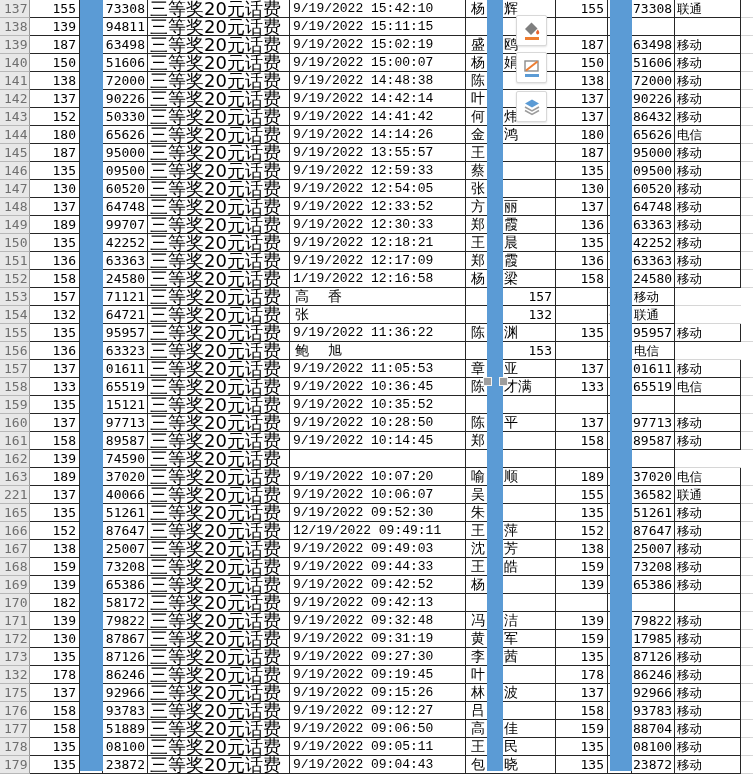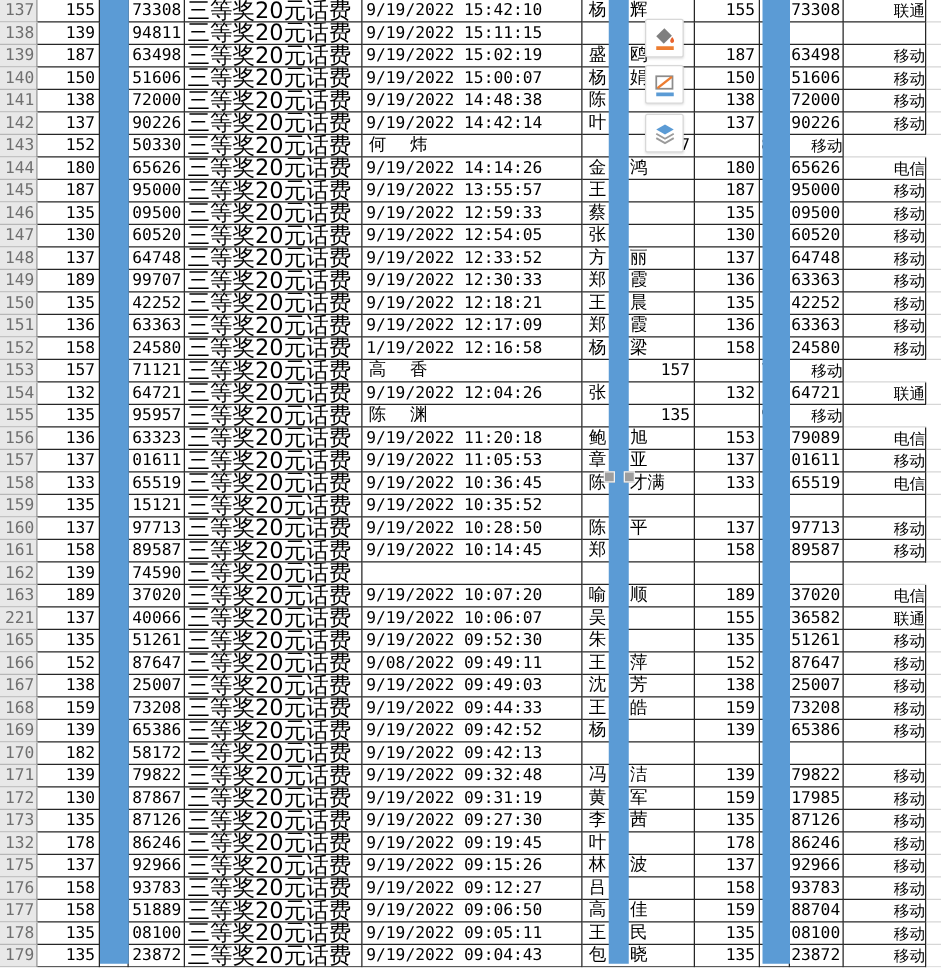--- a/index.html
+++ b/index.html
@@ -9,25 +9,25 @@
        height:18px;}
   .cell{box-sizing:border-box;height:18px;line-height:17px;overflow:hidden;white-space:nowrap;
         border-right:1px solid #262626;border-bottom:1px solid #262626;}
   .num{font-family:"DejaVu Sans Mono","Liberation Mono",monospace;font-size:13px;}
   .c-hdr{background:#e8e8e8;color:#6f6f6f;text-align:left;padding-left:4px;font-size:13px;
          border-right:1px solid #9a9a9a;border-bottom:1px solid #b7b7b7;}
   .c-prefix,.c-rprefix{text-align:right;padding-right:3px;}
   .c-suffix{text-align:right;padding-right:2px;}
   .c-rsuffix{text-align:left;padding-left:1px;}
   .c-prize{font-size:18px;padding-left:2px;}
-  .c-date{padding-left:3px;}
+  .c-date{padding-left:3px;font-family:Liberation Mono, monospace;}
   .c-name{position:relative;font-size:14px;}
   .c-name .n1{position:absolute;left:5px;top:0;}
   .c-name .n2{position:absolute;left:38px;top:0;}
-  .c-carrier{font-size:12.5px;padding-left:2px;text-align:right;}
+  .c-carrier{font-size:12.5px;padding-left:2px;}
   .c-empty{border-right:none;border-bottom:1px solid #d6d6d6;}
   .mask-bar{position:absolute;top:0;z-index:5;}
   .handle{position:absolute;width:9px;height:9px;background:#9e9e9e;border:1px solid #f2f2f2;
           box-sizing:border-box;z-index:6;}
   .float-btn{position:absolute;left:516px;width:29px;height:29px;background:#fff;
              border:1px solid #d8d8d8;border-radius:2px;z-index:10;
              box-shadow:0 1px 2px rgba(0,0,0,.12);display:flex;align-items:center;justify-content:center;}
 </style>
 </head>
 <body>
@@ -130,20 +130,21 @@
         <div class="cell c-rsuffix num">90226</div>
         <div class="cell c-carrier">移动</div>
         <div class="cell c-empty"></div>
       </div>
       <div class="row">
         <div class="cell c-hdr num">143</div>
         <div class="cell c-prefix num">152</div>
         <div class="cell num"></div>
         <div class="cell c-suffix num">50330</div>
         <div class="cell c-prize">三等奖20元话费</div>
+        <div class="cell c-date num">9/19/2022 14:41:42</div>
         <div class="cell c-name">
           <span class="n1">何</span>
           <span class="n2">炜</span>
         </div>
         <div class="cell c-rprefix num">137</div>
         <div class="cell num"></div>
         <div class="cell c-rsuffix num">86432</div>
         <div class="cell c-carrier">移动</div>
         <div class="cell c-empty"></div>
       </div>
@@ -312,53 +313,52 @@
         <div class="cell c-rsuffix num">71121</div>
         <div class="cell c-carrier">移动</div>
         <div class="cell c-empty"></div>
       </div>
       <div class="row">
         <div class="cell c-hdr num">154</div>
         <div class="cell c-prefix num">132</div>
         <div class="cell num"></div>
         <div class="cell c-suffix num">64721</div>
         <div class="cell c-prize">三等奖20元话费</div>
-        <div class="cell c-date num">9/19/2022 12:04:26</div>
         <div class="cell c-name">
           <span class="n1">张</span>
         </div>
         <div class="cell c-rprefix num">132</div>
         <div class="cell num"></div>
         <div class="cell c-rsuffix num">64721</div>
         <div class="cell c-carrier">联通</div>
         <div class="cell c-empty"></div>
       </div>
       <div class="row">
         <div class="cell c-hdr num">155</div>
         <div class="cell c-prefix num">135</div>
         <div class="cell num"></div>
         <div class="cell c-suffix num">95957</div>
         <div class="cell c-prize">三等奖20元话费</div>
+        <div class="cell c-date num">9/19/2022 11:36:22</div>
         <div class="cell c-name">
           <span class="n1">陈</span>
           <span class="n2">渊</span>
         </div>
         <div class="cell c-rprefix num">135</div>
         <div class="cell num"></div>
         <div class="cell c-rsuffix num">95957</div>
         <div class="cell c-carrier">移动</div>
         <div class="cell c-empty"></div>
       </div>
       <div class="row">
         <div class="cell c-hdr num">156</div>
         <div class="cell c-prefix num">136</div>
         <div class="cell num"></div>
         <div class="cell c-suffix num">63323</div>
         <div class="cell c-prize">三等奖20元话费</div>
-        <div class="cell c-date num">9/19/2022 11:20:18</div>
         <div class="cell c-name">
           <span class="n1">鲍</span>
           <span class="n2">旭</span>
         </div>
         <div class="cell c-rprefix num">153</div>
         <div class="cell num"></div>
         <div class="cell c-rsuffix num">79089</div>
         <div class="cell c-carrier">电信</div>
         <div class="cell c-empty"></div>
       </div>
@@ -504,21 +504,21 @@
         <div class="cell c-rsuffix num">51261</div>
         <div class="cell c-carrier">移动</div>
         <div class="cell c-empty"></div>
       </div>
       <div class="row">
         <div class="cell c-hdr num">166</div>
         <div class="cell c-prefix num">152</div>
         <div class="cell num"></div>
         <div class="cell c-suffix num">87647</div>
         <div class="cell c-prize">三等奖20元话费</div>
-        <div class="cell c-date num">9/08/2022 09:49:11</div>
+        <div class="cell c-date num">12/19/2022 09:49:11</div>
         <div class="cell c-name">
           <span class="n1">王</span>
           <span class="n2">萍</span>
         </div>
         <div class="cell c-rprefix num">152</div>
         <div class="cell num"></div>
         <div class="cell c-rsuffix num">87647</div>
         <div class="cell c-carrier">移动</div>
         <div class="cell c-empty"></div>
       </div>

